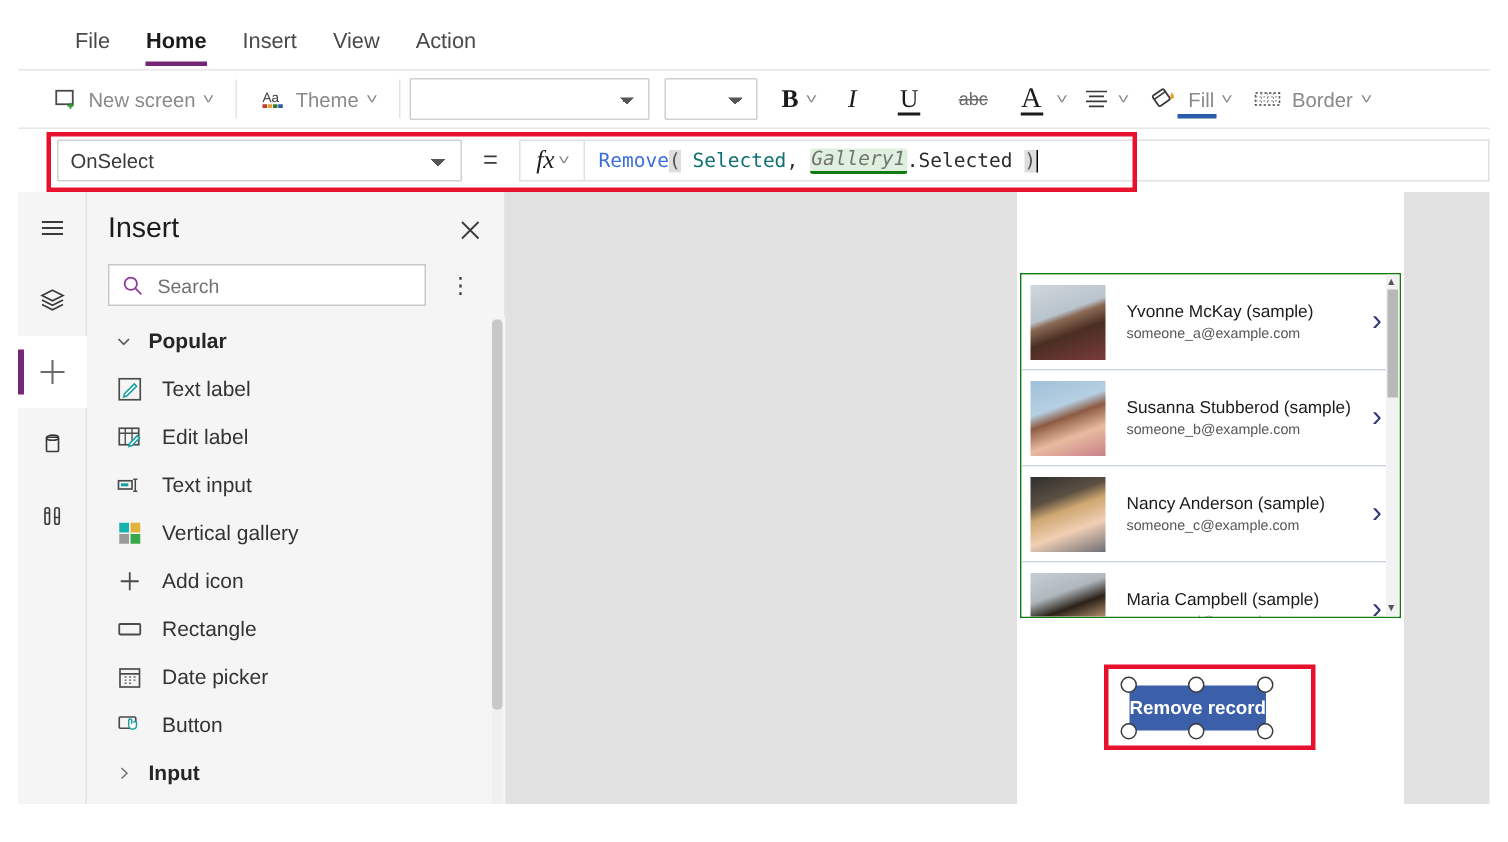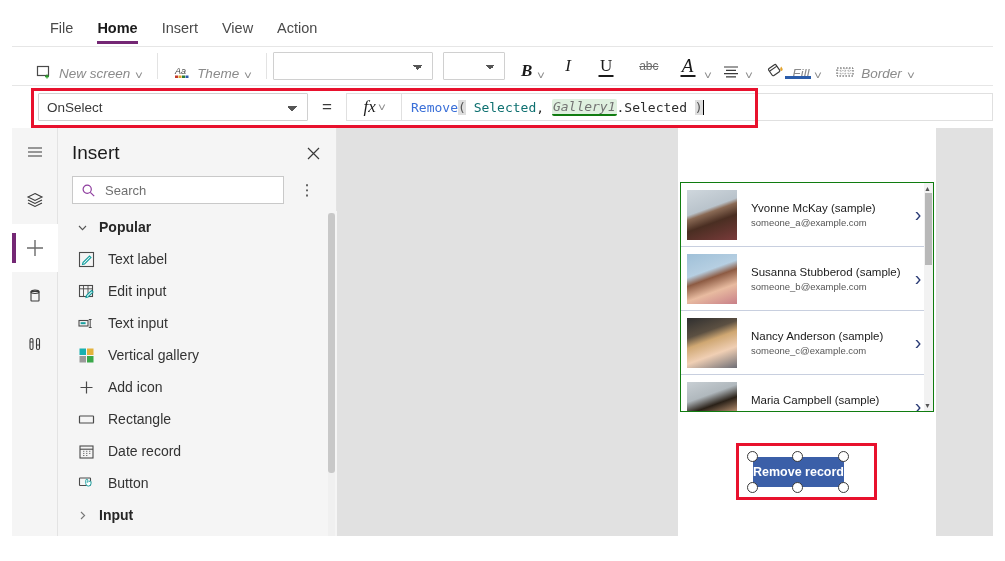--- a/index.html
+++ b/index.html
@@ -32,23 +32,23 @@
     height: 2.5px; background: #742774;
   }
 
   
   .ribbon {
     position: absolute; left: 12px; top: 47px; width: 981px; height: 39px;
     border-bottom: 1px solid #e6e6e6;
     display: flex; align-items: center; padding-left: 14px;
   }
   .rb-btn {
-    display: flex; align-items: flex-end; gap: 6px;
+    display: flex; align-items: center; gap: 6px;
     font-size: 13.5px; color: #8a8a8a; padding: 0 9px; height: 30px;
-    cursor: default; white-space: nowrap; font-style: italic;
+    cursor: default; white-space: nowrap;
   }
   .rb-sep { width: 1px; height: 26px; background: #e3e3e3; margin: 0 6px; }
   .chev { font-size: 10px; color: #8a8a8a; transform: scaleX(1.35); display:inline-block; }
   .ic { display:inline-flex; align-items:center; justify-content:center; }
 
   select.rb-select {
     font-family: "Liberation Sans", sans-serif;
     border: 1px solid #d0d0d0; background: #fff; color: #252525;
     font-size: 13.5px; height: 28px; padding: 12px 6px; border-radius: 1px;
     -webkit-appearance: none; appearance: none;
@@ -90,21 +90,21 @@
     -webkit-appearance: none; appearance: none;
     background-image:
       linear-gradient(45deg, transparent 50%, #555 50%),
       linear-gradient(135deg, #555 50%, transparent 50%);
     background-position: calc(100% - 15px) 12px, calc(100% - 10px) 12px;
     background-size: 5px 5px, 5px 5px;
     background-repeat: no-repeat;
   }
   .eq { width: 38px; text-align: center; font-size: 17px; color: #3a3a3a; }
   .fx-box {
-    width: 56px; height: 28px; border: 1px solid #e0e0e0; background: #fff;
+    width: 44px; height: 28px; border: 1px solid #e0e0e0; background: #fff;
     display:flex; align-items:center; justify-content:center; gap: 3px;
   }
   .fx-glyph { font-family: "Liberation Serif", serif; font-style: italic; font-size: 17px; color: #1b1b1b; }
   .formula-input {
     flex: 1; height: 28px; border: 1px solid #e0e0e0; border-left: none;
     background: #fff; display: flex; align-items: center;
     font-family: "DejaVu Sans Mono", monospace; font-size: 13px;
     padding-left: 9px; white-space: pre;
   }
   .t-fn { color: #3a6fd8; }
@@ -466,21 +466,21 @@
       </div>
 
       <div class="list-row">
         <span class="li-icon">
           <svg width="17" height="17" viewBox="0 0 17 17">
             <rect x="1.5" y="2.5" width="13" height="11" fill="none" stroke="#4a4a4a" stroke-width="1.1"></rect>
             <path d="M1.5 5.8h13M5.5 2.5v11M10 2.5v11" stroke="#4a4a4a" stroke-width="0.9"></path>
             <path d="M8.5 12.5 L13.5 7.5 L15 9 L10 14 L8 14.5z" fill="#fff" stroke="#17a0a0" stroke-width="1.1"></path>
           </svg>
         </span>
-        <span>Edit input</span>
+        <span>Edit label</span>
       </div>
 
       <div class="list-row">
         <span class="li-icon">
           <svg width="17" height="17" viewBox="0 0 17 17">
             <rect x="1" y="5.5" width="9" height="5.5" fill="none" stroke="#4a4a4a" stroke-width="1.1"></rect>
             <rect x="2.6" y="7.2" width="5" height="2" fill="#17a0a0"></rect>
             <path d="M12.2 4.5v8M10.8 4.5h2.8M10.8 12.5h2.8" stroke="#4a4a4a" stroke-width="1"></path>
           </svg>
         </span>
@@ -518,21 +518,21 @@
       </div>
 
       <div class="list-row">
         <span class="li-icon">
           <svg width="17" height="17" viewBox="0 0 17 17">
             <rect x="2" y="3" width="13" height="12" fill="none" stroke="#4a4a4a" stroke-width="1.1"></rect>
             <path d="M2 6.2h13" stroke="#4a4a4a" stroke-width="1.1"></path>
             <path d="M5 8.3h1.4M8 8.3h1.4M11 8.3h1.4M5 10.4h1.4M8 10.4h1.4M11 10.4h1.4M5 12.5h1.4M8 12.5h1.4" stroke="#6a6a6a" stroke-width="0.9"></path>
           </svg>
         </span>
-        <span>Date record</span>
+        <span>Date picker</span>
       </div>
 
       <div class="list-row">
         <span class="li-icon">
           <svg width="17" height="17" viewBox="0 0 17 17">
             <rect x="1.5" y="3" width="11" height="7.5" rx="0.6" fill="none" stroke="#4a4a4a" stroke-width="1.1"></rect>
             <path d="M7.8 8.5 v-3.2 a1 1 0 0 1 2 0 v3.2" fill="#fff" stroke="#17a0a0" stroke-width="1"></path>
             <path d="M7.8 8.5 a2.6 2.6 0 0 0 5.2 0 v-1.6 a0.9 0.9 0 0 0 -1.8 0" fill="#fff" stroke="#17a0a0" stroke-width="1"></path>
           </svg>
         </span>

